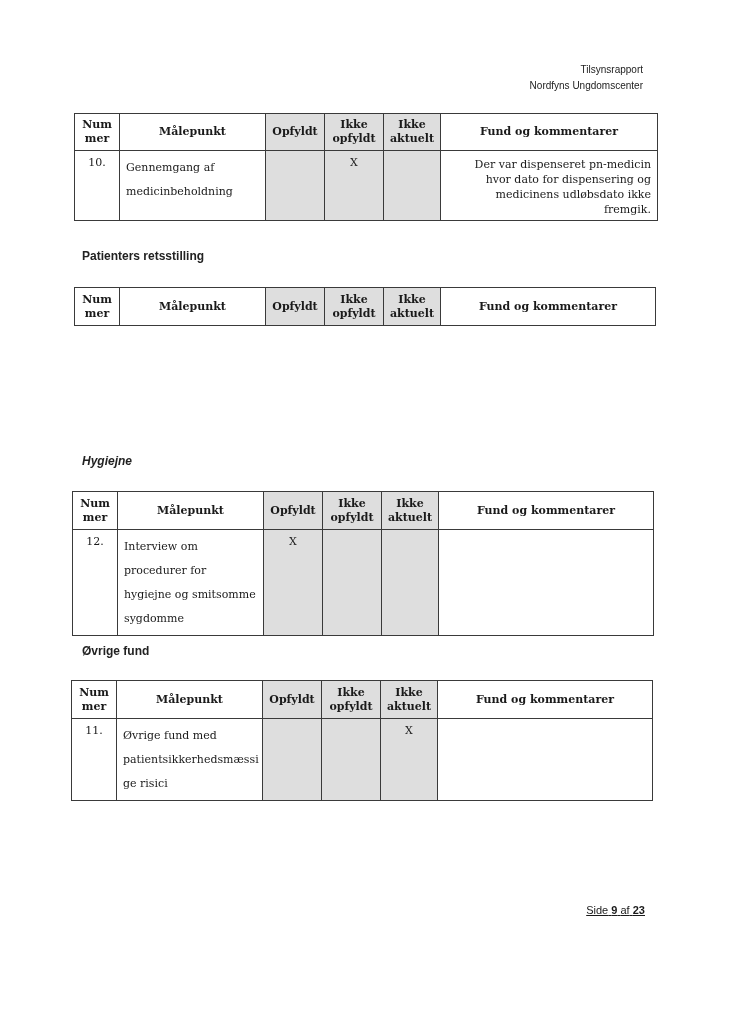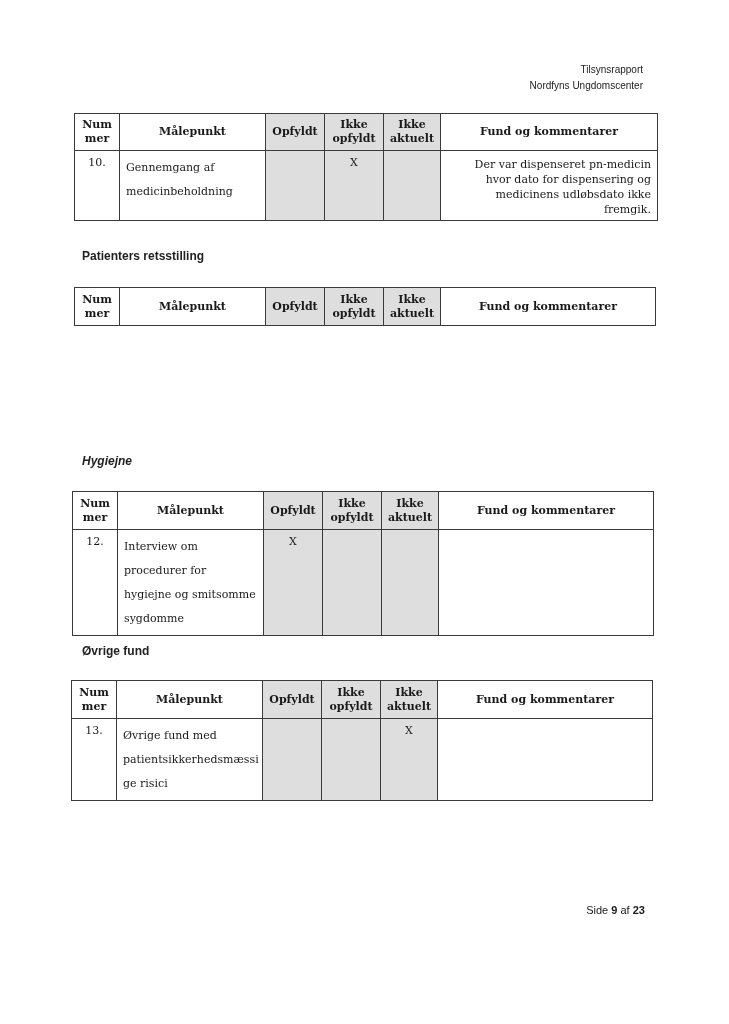--- a/index.html
+++ b/index.html
@@ -30,21 +30,21 @@
     table.mp .c-mp { width: 146px; }
     table.mp .c-op { width: 59px; }
     table.mp .c-ik { width: 59px; }
     table.mp .c-ia { width: 57px; }
     table.mp .c-fund { width: auto; }
     td.num { text-align: center; padding-top: 5px !important; margin-left: 8px; }
     td.mpt { padding: 5px 6px 4px 6px !important; line-height: 24px; }
     td.mark { text-align: center; padding-top: 5px !important; }
     td.fund { padding: 6px 6px 3px 8px !important; line-height: 15px; text-align: right; }
     .page-num {
-      position: absolute; right: 84px; top: 904px; font-family: "Liberation Sans", sans-serif; font-size: 11px;
+      position: absolute; right: 84px; top: 904px; font-family: "Liberation Sans", sans-serif; font-size: 11px; text-decoration: underline;
     }
     .page-num b { font-weight: bold; }
   </style>
 </head>
 <body>
 
 <div class="header-right">
   <div>Tilsynsrapport</div>
   <div>Nordfyns Ungdomscenter</div>
 </div>
@@ -146,21 +146,21 @@
   <tbody>
       <tr style="height:38px;">
     <th><span>Num</span><br><span>mer</span></th>
     <th>Målepunkt</th>
     <th class="shade">Opfyldt</th>
     <th class="shade"><span>Ikke</span><br><span>opfyldt</span></th>
     <th class="shade"><span>Ikke</span><br><span>aktuelt</span></th>
     <th>Fund og kommentarer</th>
   </tr>
   <tr style="height:56px;">
-    <td class="num">13.</td>
+    <td class="num">11.</td>
     <td class="mpt">Øvrige fund med patientsikkerhedsmæssi ge risici</td>
     <td class="shade mark"></td>
     <td class="shade mark"></td>
     <td class="shade mark">X</td>
     <td class="fund"></td>
   </tr>
 </tbody>
   </table>
 
 <div class="page-num">

